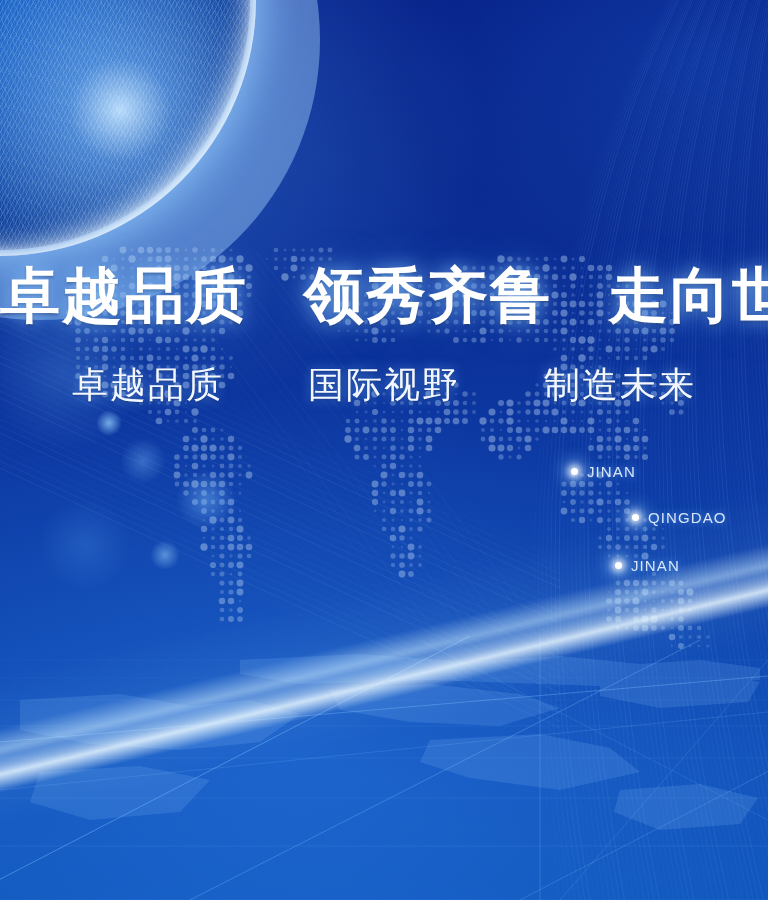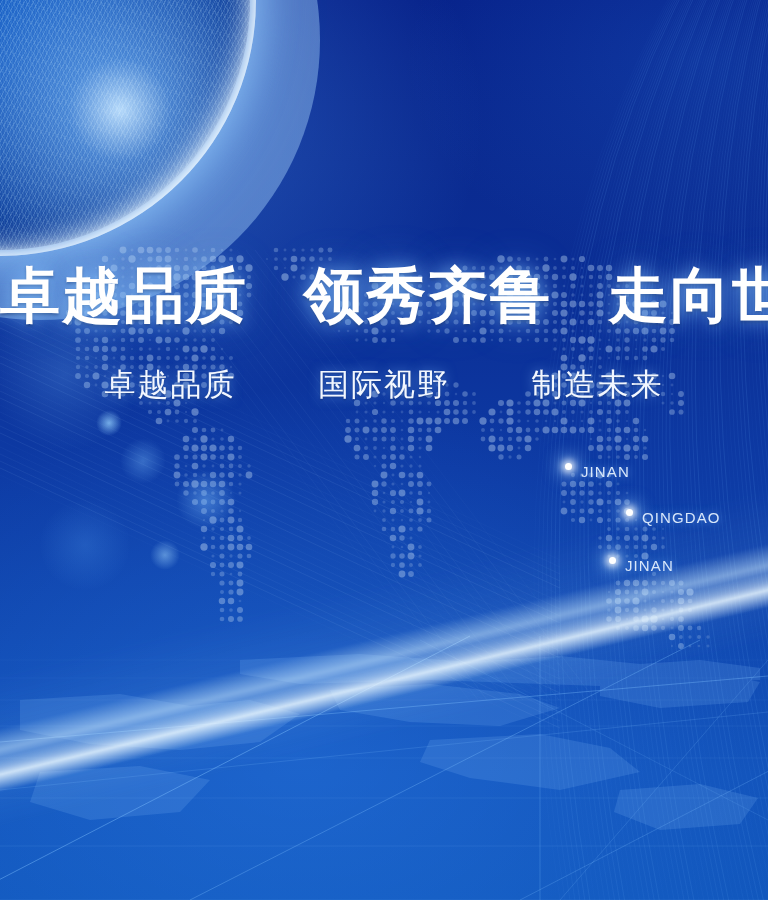--- a/index.html
+++ b/index.html
@@ -119,30 +119,30 @@
     white-space:nowrap;
   }
   .headline .seg{display:inline-block;}
   .headline .gap{display:inline-block;width:22px;}
 
   .subtitle{
     position:absolute;left:0;top:368px;width:768px;
     text-align:center;
     font-family:"Liberation Serif","DejaVu Serif",serif;
     font-weight:400;
-    font-size:31px;line-height:34px;
+    font-size:36px;line-height:34px;
     letter-spacing:2px;
     color:#f2f7ff;
     text-shadow:0 0 12px rgba(130,195,255,.6), 0 1px 2px rgba(5,25,80,.5);
     white-space:nowrap;
   }
   .subtitle .gap{display:inline-block;width:62px;}
 
   
-  .city{position:absolute;display:flex;gap:9px;}
+  .city{position:absolute;display:flex;align-items:center;gap:9px;margin-left:6px;}
   .city .pin{
     width:7px;height:7px;border-radius:50%;
     background:#ffffff;
     box-shadow:0 0 7px 3px rgba(255,255,255,.85), 0 0 16px 7px rgba(150,205,255,.6);
     flex:0 0 auto;
   }
   .city .nm{
     font-family:"Liberation Sans",sans-serif;
     font-size:15px;letter-spacing:1.1px;font-weight:400;
     color:#d8e7fa;

